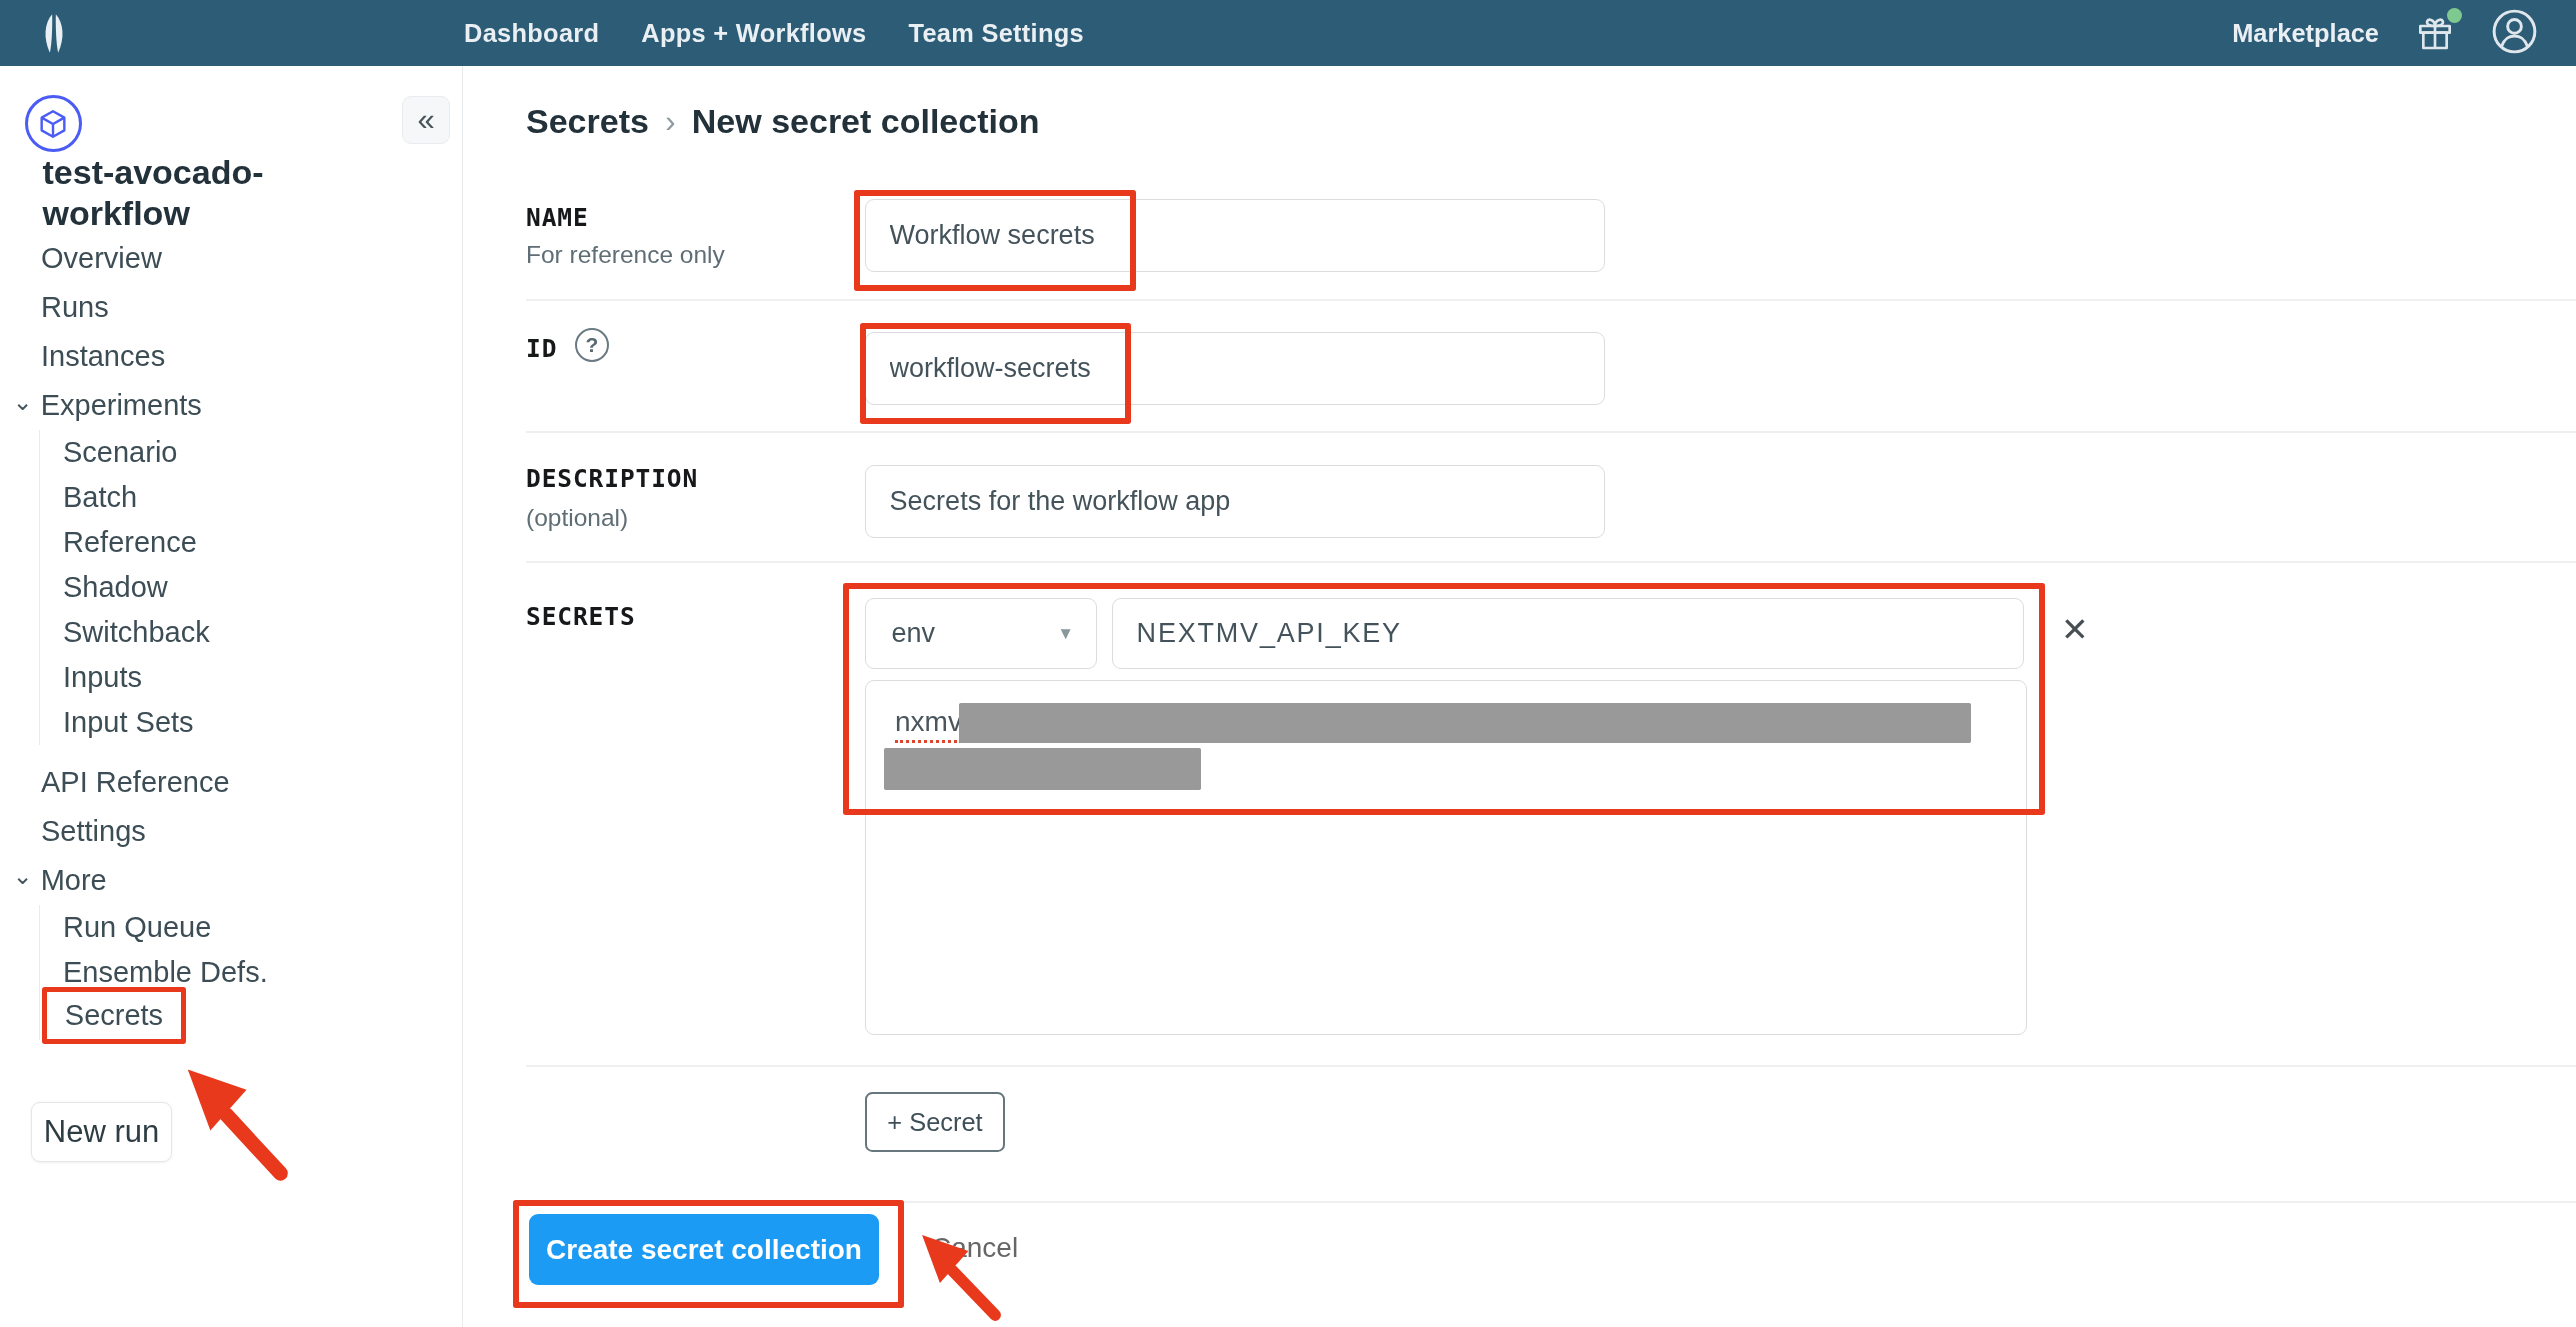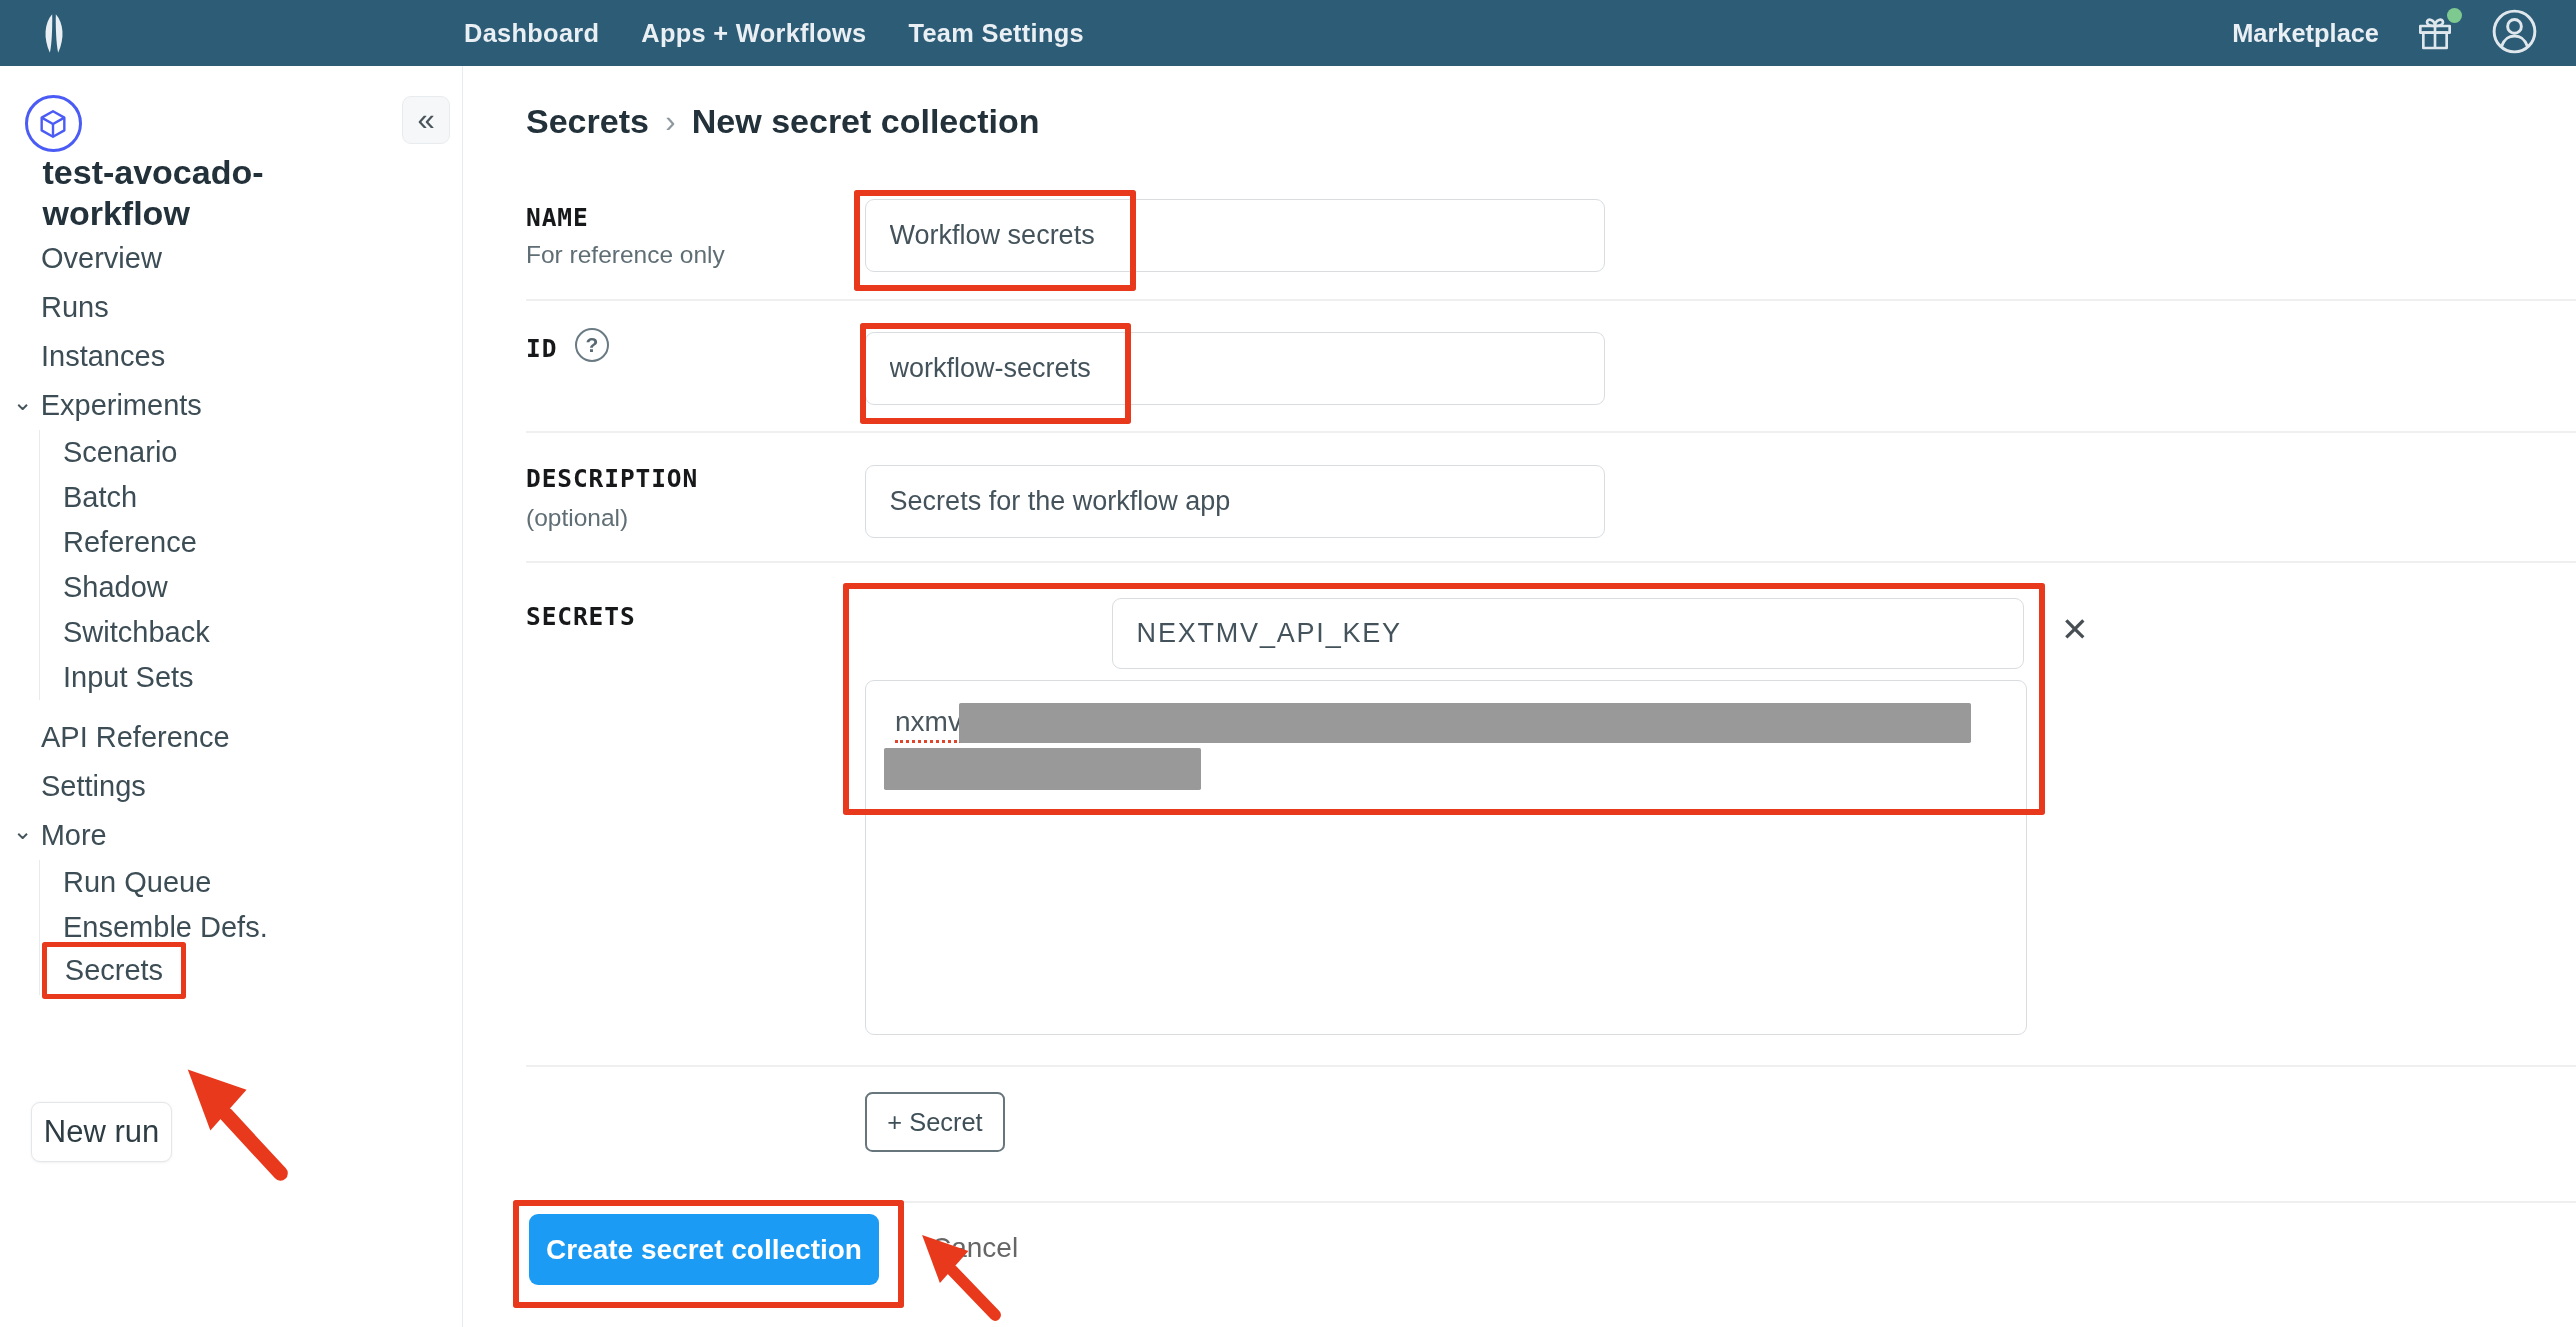--- a/index.html
+++ b/index.html
@@ -146,20 +146,23 @@
         <div class="si">
             <span>Reference</span>
           </div>
         <div class="si">
             <span>Shadow</span>
           </div>
         <div class="si">
             <span>Switchback</span>
           </div>
         <div class="si">
+            <span>Inputs</span>
+          </div>
+        <div class="si">
             <span>Input Sets</span>
           </div>
       </div>
       <div class="menu-gap"></div>
       <div class="mi">
           <span>API Reference</span>
         </div>
       <div class="mi">
           <span>Settings</span>
         </div>
@@ -208,20 +211,24 @@
   <div class="redbox" style="left:860px;top:323px;width:259px;height:89px;"></div>
   <div class="divider" style="top:431px;"></div>
 
   <span class="flabel" style="top:464px;">DESCRIPTION</span>
   <span class="fhint" style="top:504px;">(optional)</span>
   <input class="tinput" style="left: 865px; top: 465px; width: 740px; height: 73px;" value="Secrets for the workflow app">
   <div class="divider" style="top:561px;"></div>
 
   <span class="flabel" style="top:602px;">SECRETS</span>
 
+  <div class="select">
+    <span>env</span>
+    <span class="caret">▼</span>
+  </div>
   <input class="tinput" style="left: 1112px; top: 598px; width: 912px; height: 71px; letter-spacing: 1.8px;" value="NEXTMV_API_KEY">
   <span class="remove-x">✕</span>
 
   <div class="secret-area">
     <span class="secret-prefix">nxmv</span>
     <span class="redact redact1"></span>
     <span class="redact redact2"></span>
   </div>
 
   <div class="redbox" style="left:843px;top:583px;width:1190px;height:220px;"></div>

